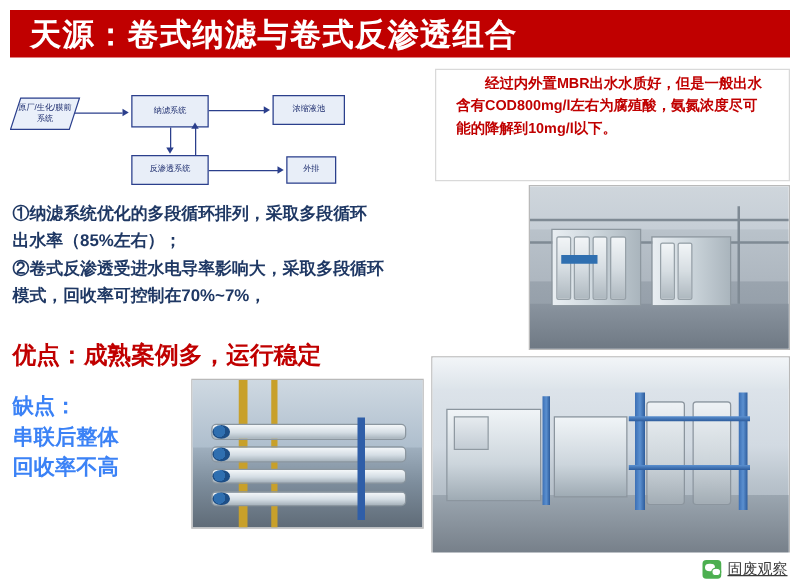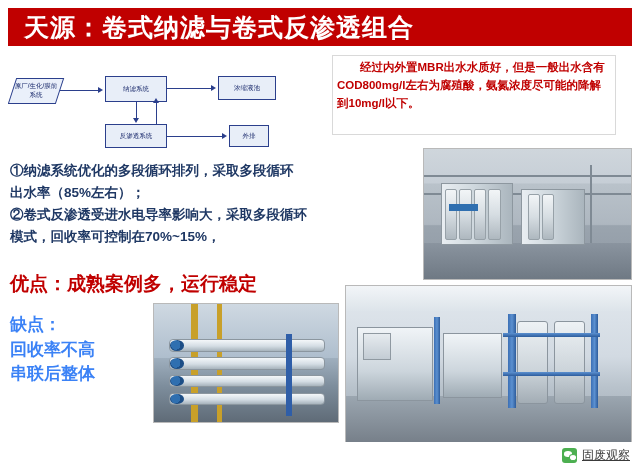--- a/index.html
+++ b/index.html
@@ -98,28 +98,28 @@
   .dg-arrow-up {
     position: absolute;
     width: 0; height: 0;
     border-left: 3px solid transparent;
     border-right: 3px solid transparent;
     border-bottom: 5px solid #2b3f8c;
   }
   
   .note-box {
     position: absolute;
-    left: 332px;
+    left: 348px;
     top: 55px;
     width: 284px;
-    height: 80px;
+    height: 90px;
     box-sizing: border-box;
     border: 1px solid #d9d9d9;
     background: #ffffff;
-    padding: 3px 4px;
+    padding: 3px 16px;
   }
   .note-box p {
     margin: 0;
     color: #c00000;
     font-size: 11.5px;
     line-height: 1.55;
     font-weight: bold;
     text-indent: 2em;
   }
   
@@ -338,29 +338,29 @@
   </div>
 
   <div class="note-box">
     <p>经过内外置MBR出水水质好，但是一般出水含有COD800mg/l左右为腐殖酸，氨氮浓度尽可能的降解到10mg/l以下。</p>
   </div>
 
   <div class="left-text">
     <div class="ln">①纳滤系统优化的多段循环排列，采取多段循环</div>
     <div class="ln">出水率（85%左右）；</div>
     <div class="ln">②卷式反渗透受进水电导率影响大，采取多段循环</div>
-    <div class="ln">模式，回收率可控制在70%~15%，</div>
+    <div class="ln">模式，回收率可控制在70%~7%，</div>
   </div>
 
   <div class="adv-line">优点：成熟案例多，运行稳定</div>
 
   <div class="dis-block">
     <div>缺点：</div>
+    <div>串联后整体</div>
     <div>回收率不高</div>
-    <div>串联后整体</div>
   </div>
 
   <div class="photo" id="photo-top-right">
     <div class="p1">
       <div class="floor"></div>
       <div class="rail" style="left:0; top:20%; width:100%; height:2px;"></div>
       <div class="rail" style="left:0; top:34%; width:100%; height:2px;"></div>
       <div class="skid" style="left:8%; bottom:26%; width:34%; height:46%;"></div>
       <div class="skid" style="left:47%; bottom:26%; width:30%; height:42%;"></div>
       <div class="vessel" style="left:10%; bottom:30%; width:5%; height:38%;"></div>

